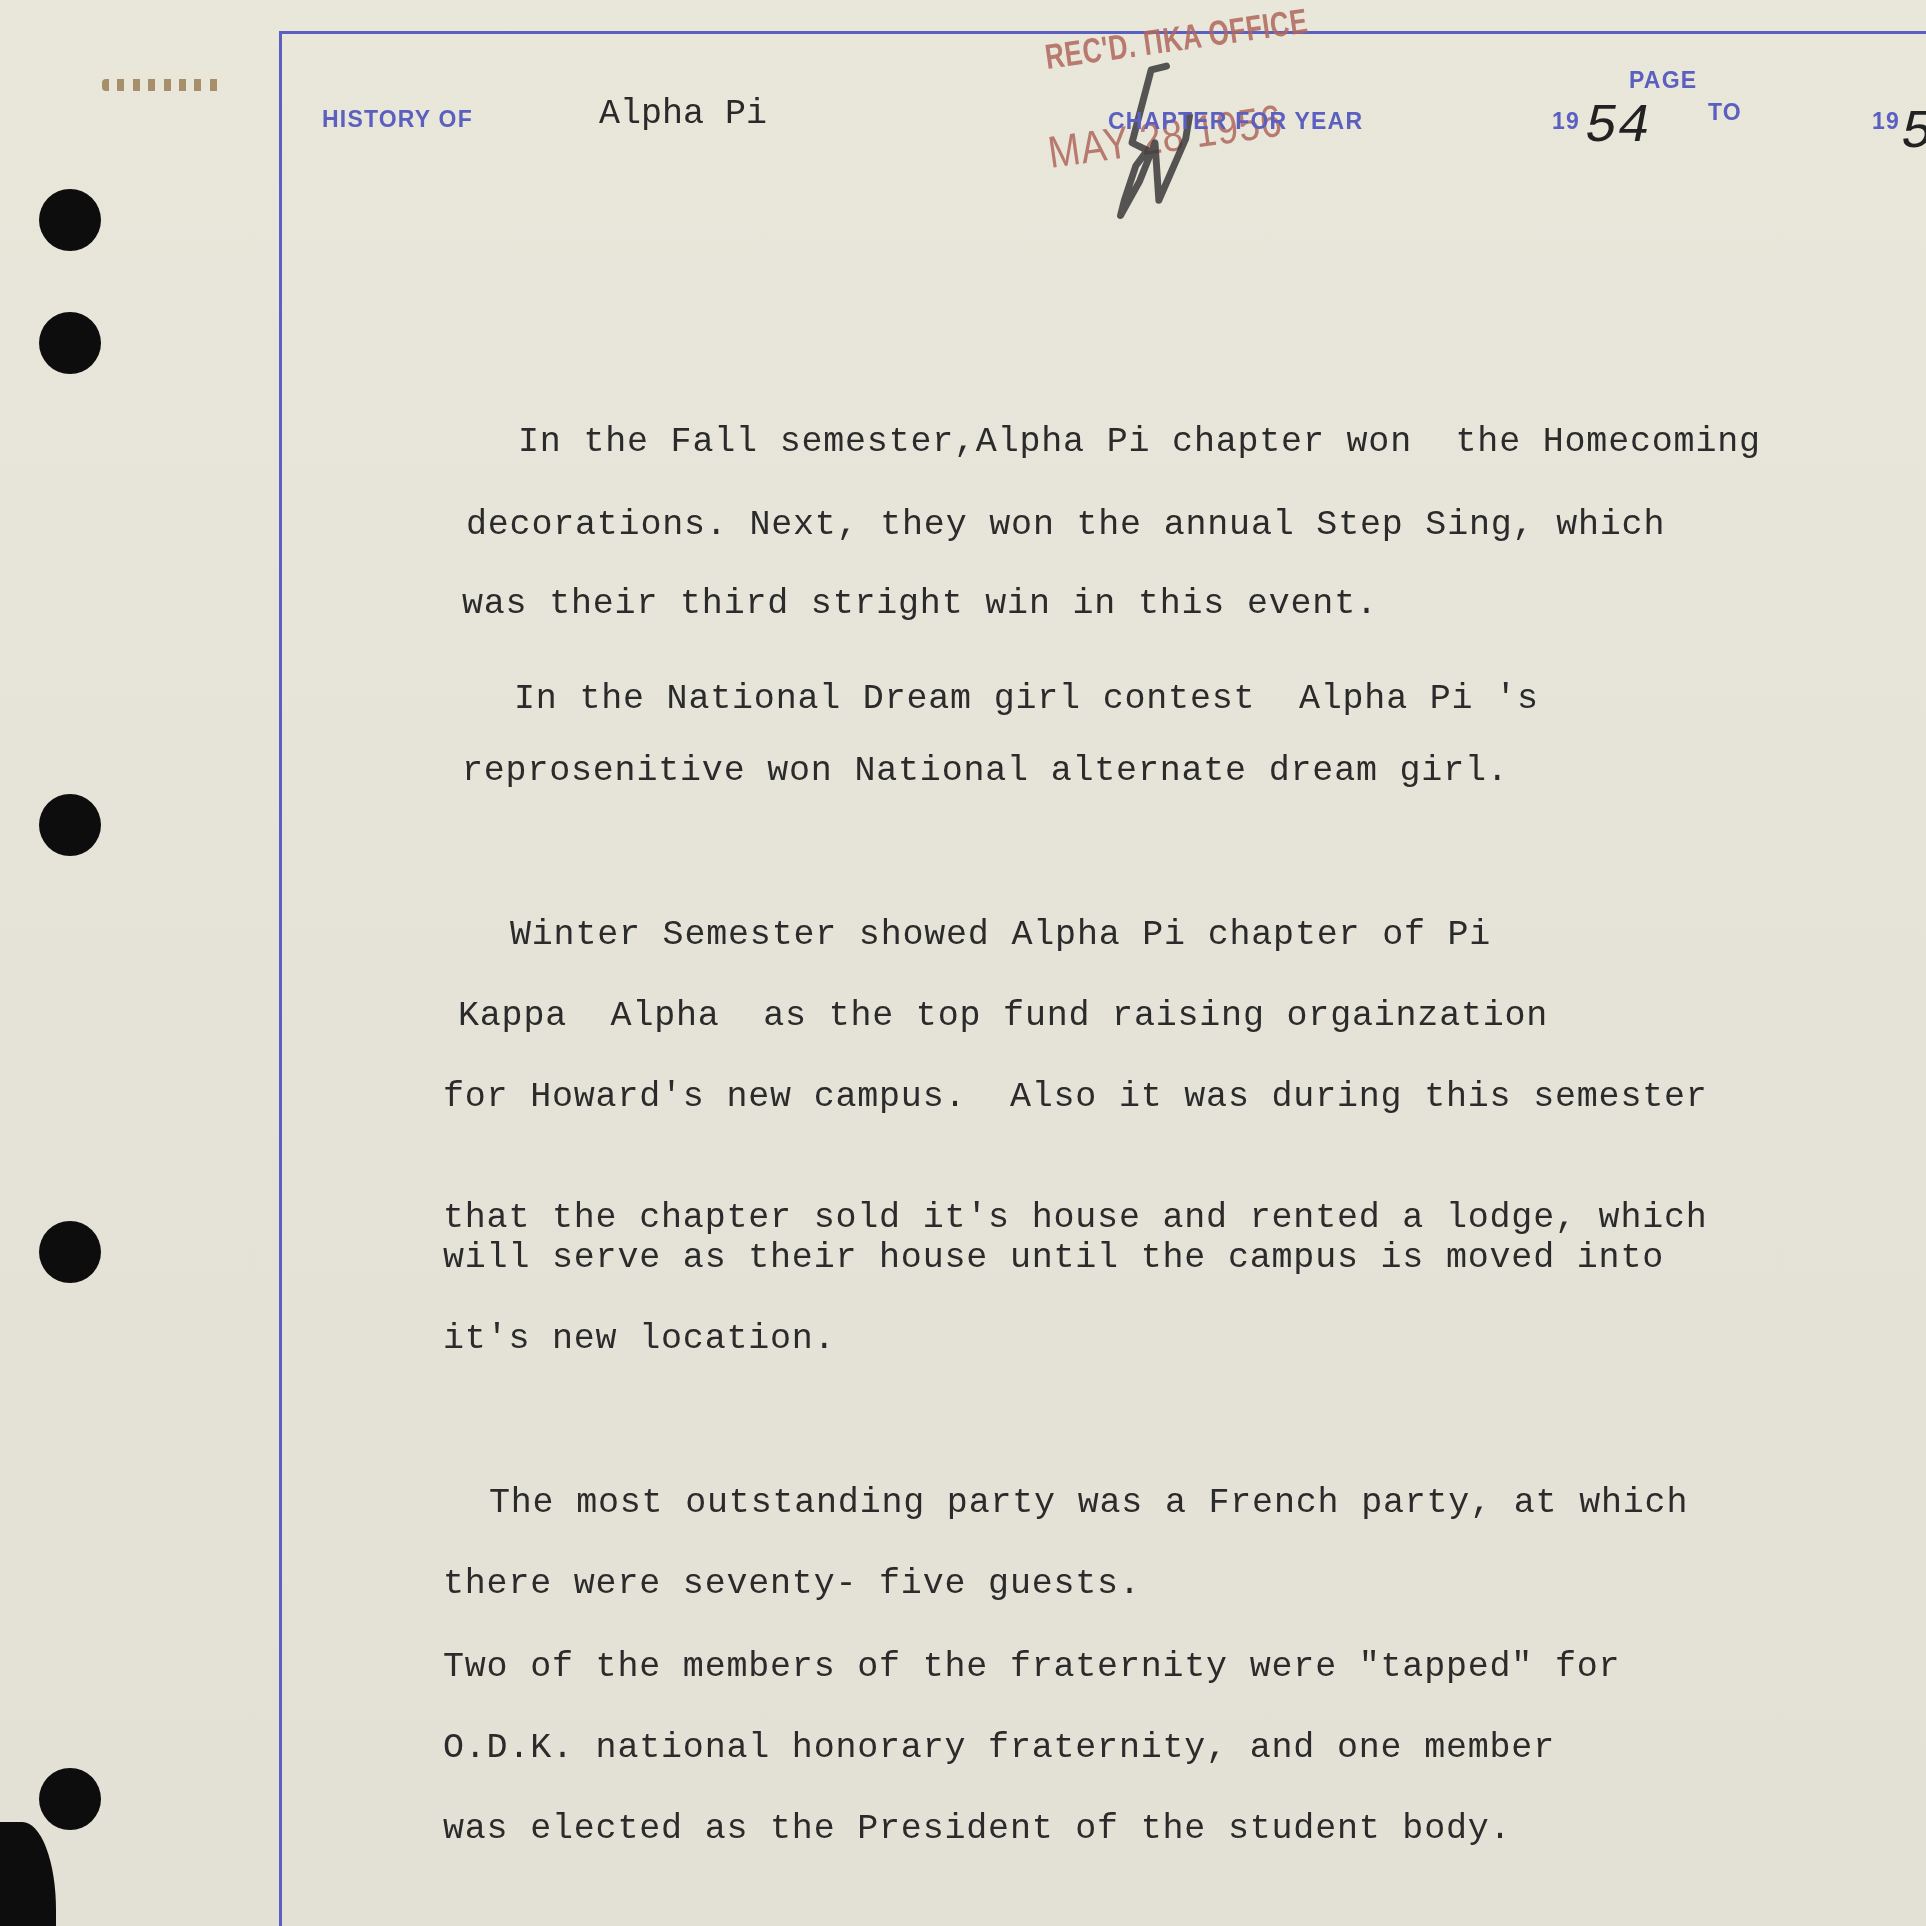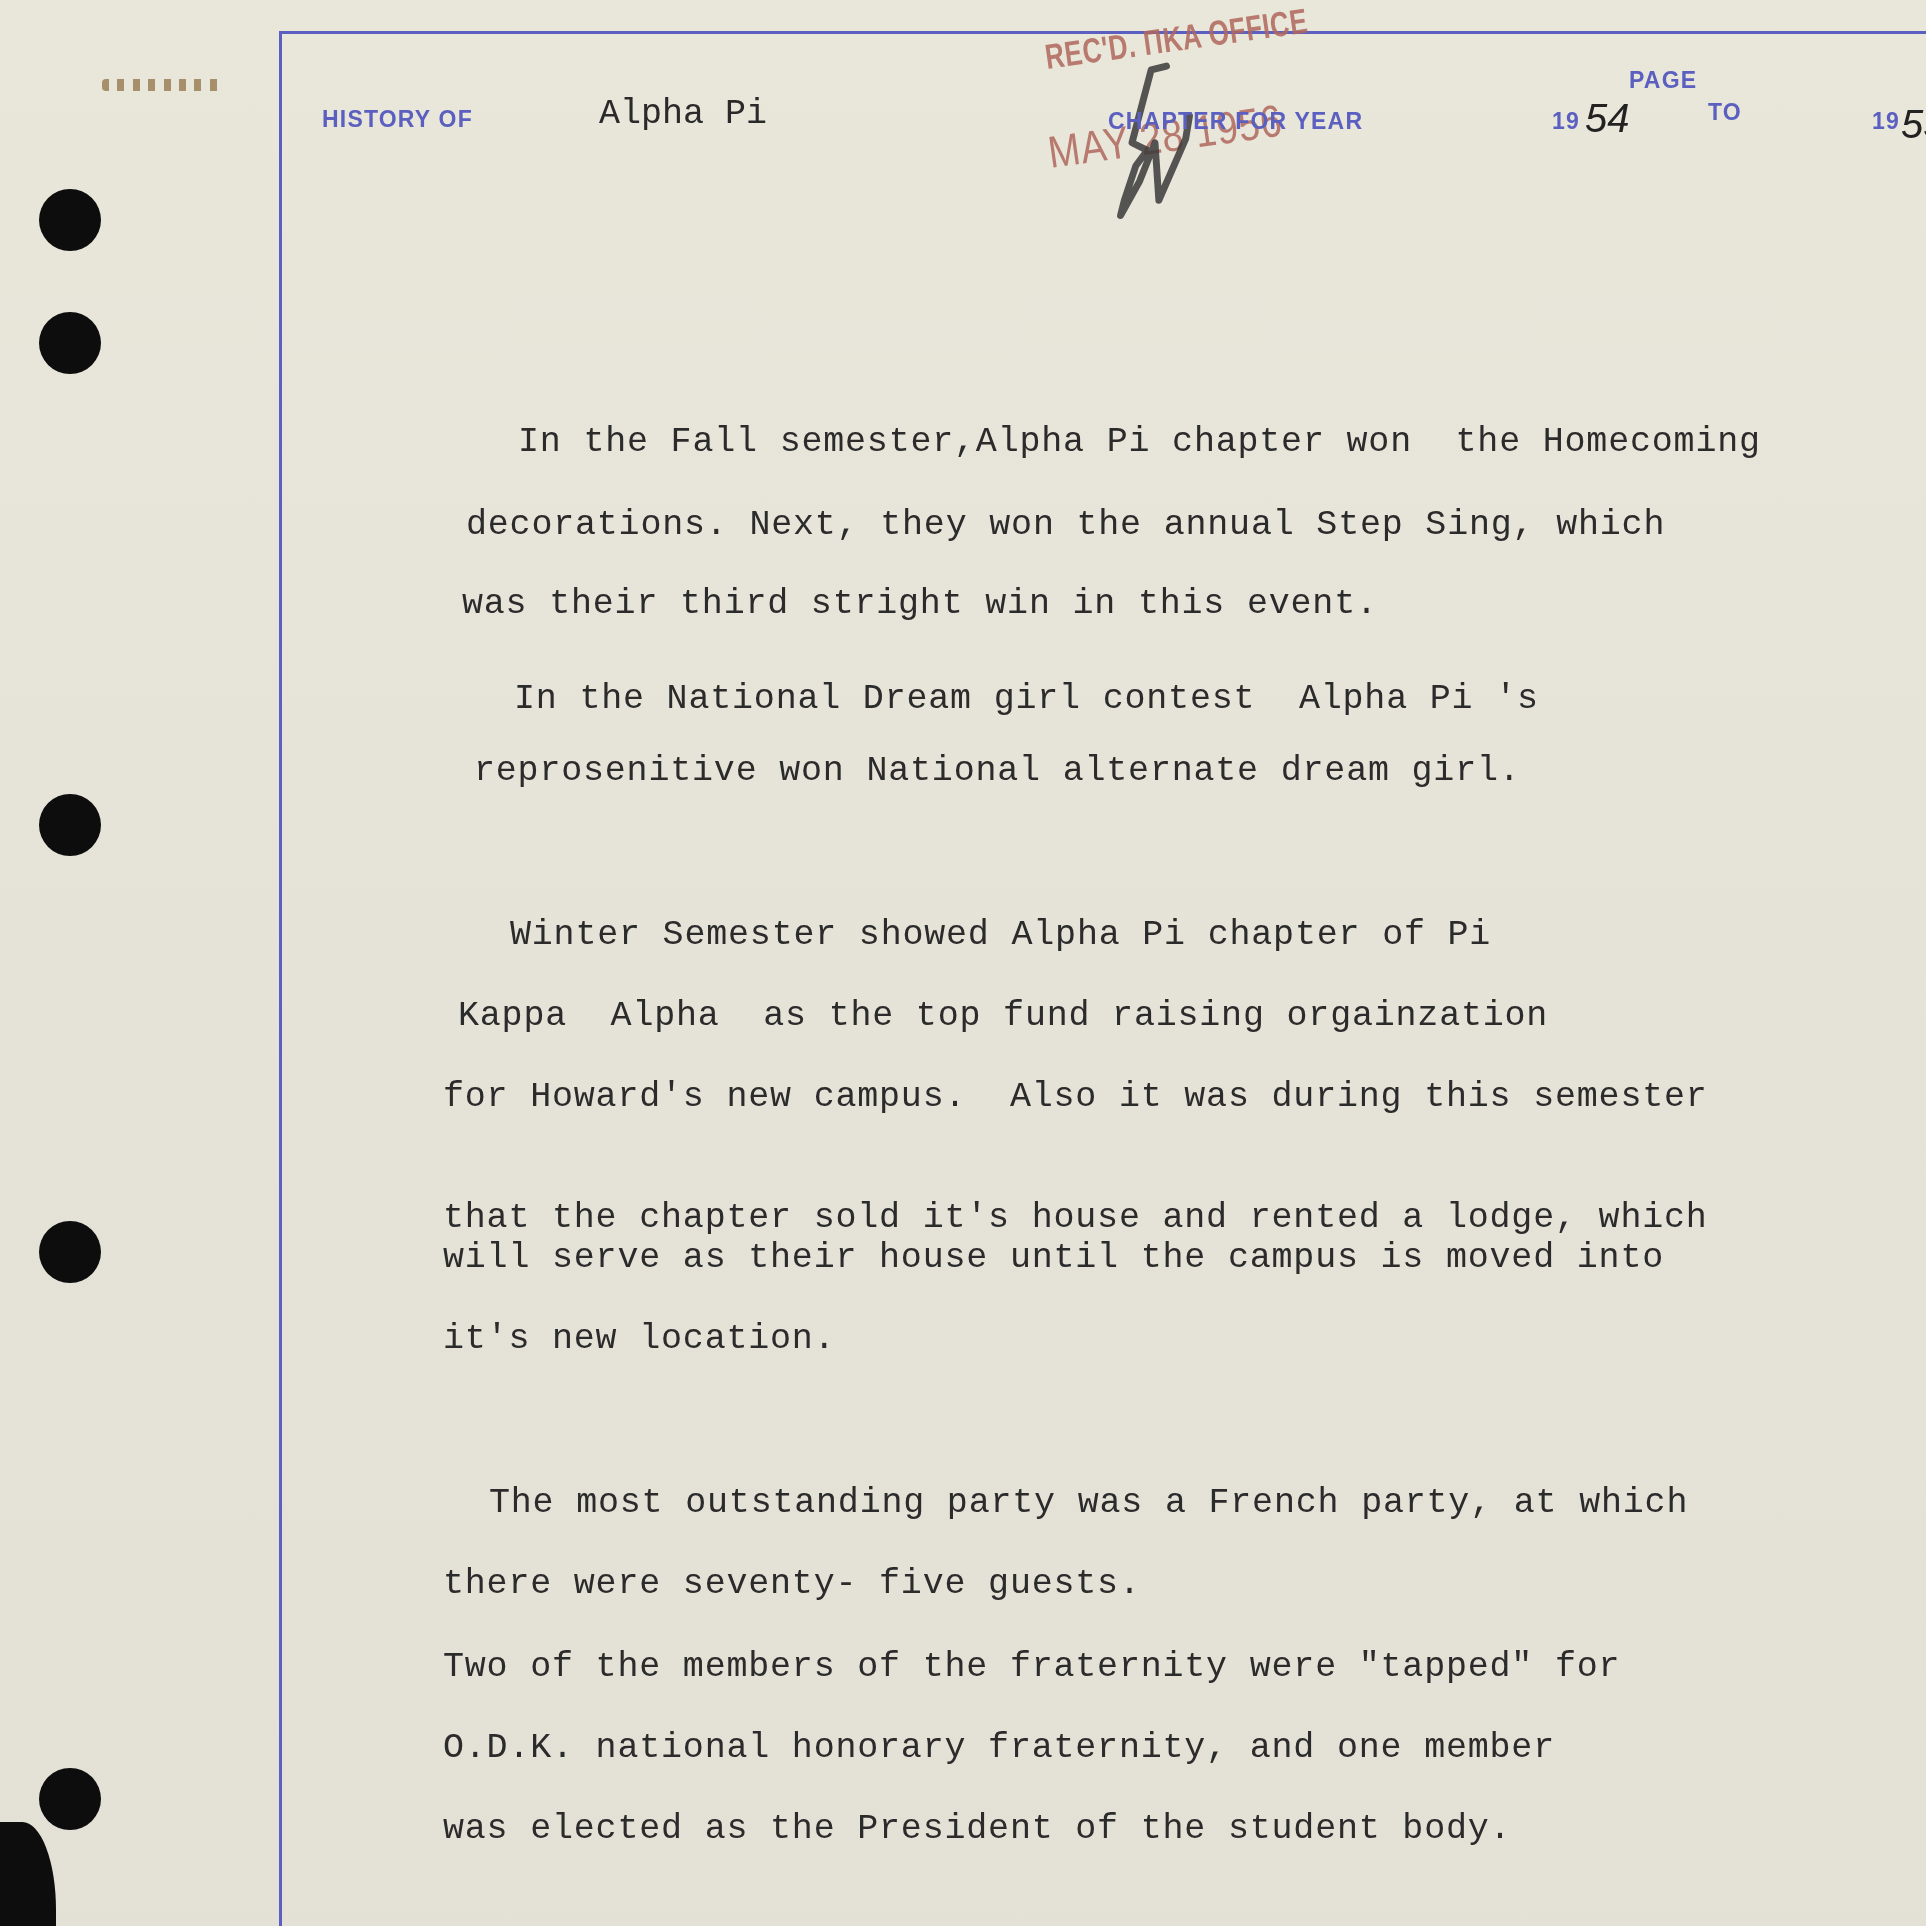--- a/index.html
+++ b/index.html
@@ -35,22 +35,22 @@
     font-family: "Liberation Sans", "DejaVu Sans", sans-serif;
     font-weight: bold; font-size: 23px; letter-spacing: 1.2px; white-space: nowrap;
   }
   .typed {
     position: absolute; color: #2a2a2a; white-space: pre;
     font-family: "Liberation Mono", "DejaVu Sans Mono", monospace;
   }
   .hdr-typed { font-size: 35px; }
   .hand {
     position: absolute; color: #222;
-    font-family: Liberation Sans, sans-serif;
-    font-size: 40px; font-style: italic; white-space: nowrap;
+    font-family: Liberation Mono, monospace;
+    font-size: 54px; font-style: italic; white-space: nowrap;
   }
   .stamp {
     position: absolute; color: #b0675c; opacity: .85;
     font-family: "Liberation Sans", "DejaVu Sans", sans-serif;
     white-space: nowrap; letter-spacing: 0.8px;
   }
   .stamp-top { left: 1048px; top: 37px; font-size: 35px; transform: rotate(-8deg); transform-origin: left bottom; font-weight: bold; transform: rotate(-8deg) scaleX(.75); }
   .stamp-date { left: 1052px; top: 127px; font-size: 45px; transform: rotate(-8deg) scaleX(.85); transform-origin: left bottom; }
   .initials {
     position: absolute; left: 1109px; top: 54px; width: 92px; height: 166px;
@@ -98,21 +98,21 @@
   <div class="hand" style="left:1585px; top:96px;">54</div>
   <div class="hdr-label" style="left:1708px; top:99px;text-align:right;">TO</div>
   <div class="hdr-label" style="left:1872px; top:108px;">19</div>
   <div class="hand" style="left:1901px; top:102px;">55</div>
 
   <div class="body-text">
     <div class="line" style="left:518px; top:422px;">In the Fall semester,Alpha Pi chapter won  the Homecoming</div>
     <div class="line" style="left:466px; top:505px;">decorations. Next, they won the annual Step Sing, which</div>
     <div class="line" style="left:462px; top:584px;">was their third stright win in this event.</div>
     <div class="line" style="left:514px; top:668px;margin-top:11px;">In the National Dream girl contest  Alpha Pi 's</div>
-    <div class="line" style="left:474px; top:751px;">reprosenitive won National alternate dream girl.</div>
+    <div class="line" style="left:462px; top:751px;">reprosenitive won National alternate dream girl.</div>
 
     <div class="line" style="left:510px; top:915px;">Winter Semester showed Alpha Pi chapter of Pi</div>
     <div class="line" style="left:458px; top:996px;">Kappa  Alpha  as the top fund raising orgainzation</div>
     <div class="line" style="left:443px; top:1077px;">for Howard's new campus.  Also it was during this semester</div>
     <div class="line" style="left:443px; top:1158px;margin-top:40px;">that the chapter sold it's house and rented a lodge, which</div>
     <div class="line" style="left:443px; top:1238px;">will serve as their house until the campus is moved into</div>
     <div class="line" style="left:443px; top:1319px;">it's new location.</div>
 
     <div class="line" style="left:489px; top:1483px;">The most outstanding party was a French party, at which</div>
     <div class="line" style="left:443px; top:1564px;">there were seventy- five guests.</div>

